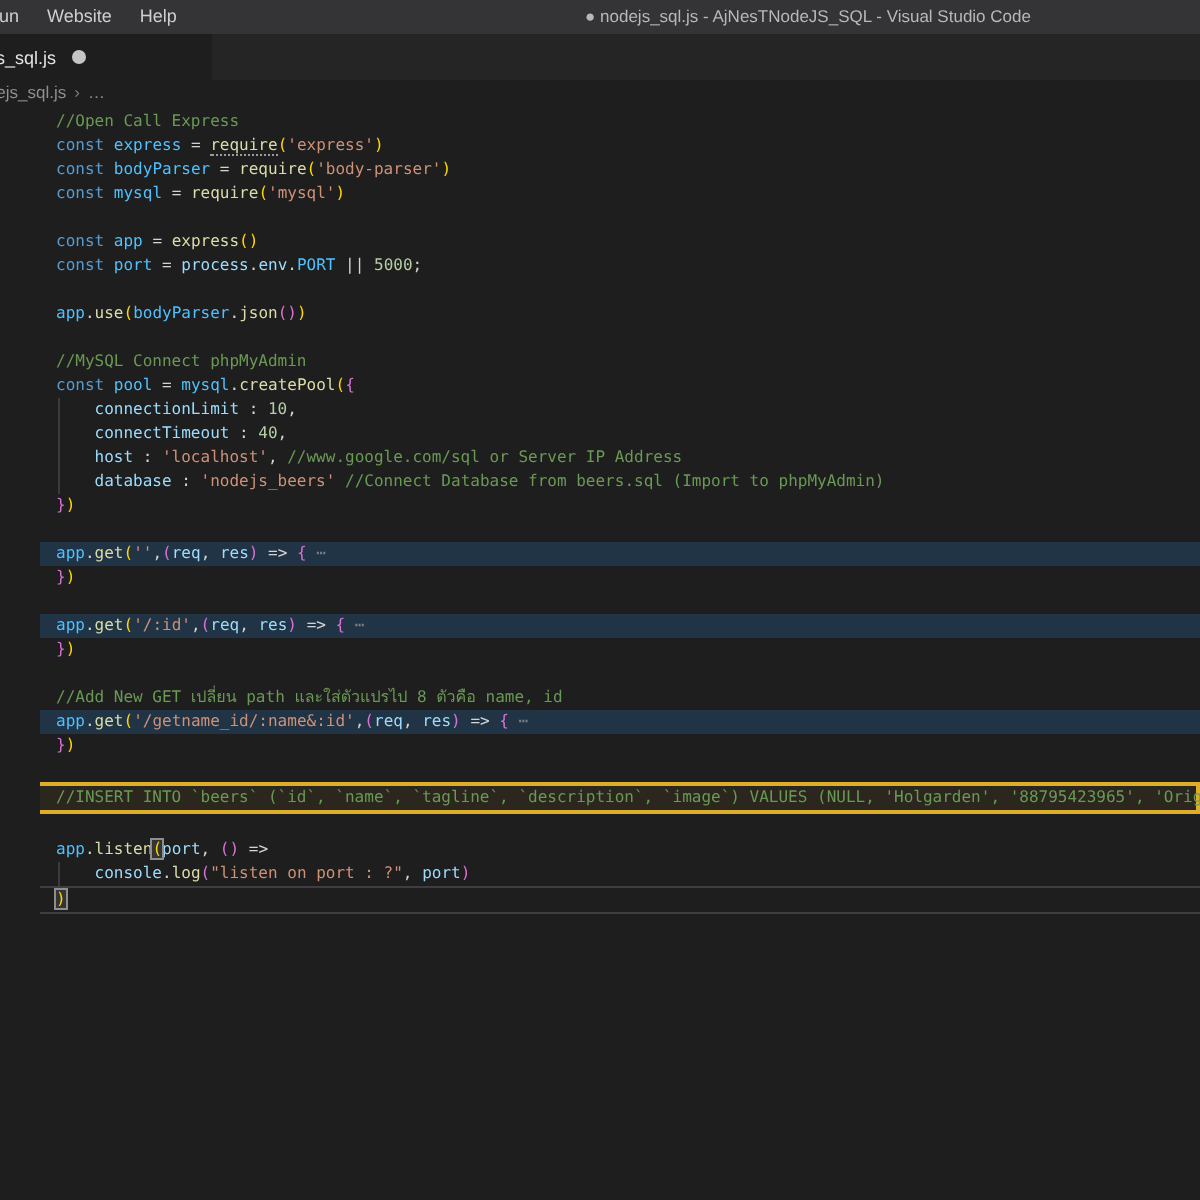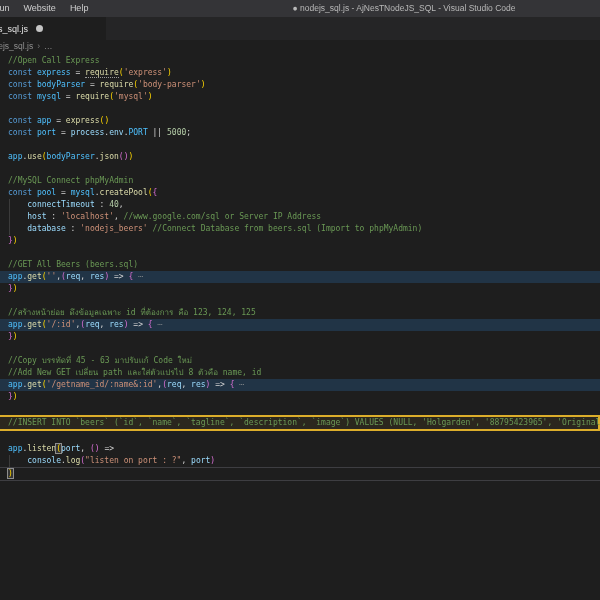--- a/index.html
+++ b/index.html
@@ -36,20 +36,21 @@
   .breadcrumbs{
     height:13px;background:#1e1e1e;color:#8f8f8f;font-size:8.5px;
     line-height:13px;white-space:nowrap;overflow:hidden;display:flex;
   }
   .crumb-inner{margin-left:-16px;display:inline-flex;gap:4px;}
   .crumb-sep{color:#7a7a7a;}
   
   .code{
     padding-top:2px;font-family:"DejaVu Sans Mono",monospace;font-size:8px;
     color:#d4d4d4;
+    padding-left:20px;
   }
   .line{
     position:relative;height:12px;line-height:12px;white-space:pre;
     padding-left:8px;
   }
   .line.fold{background:var(--fold-bg,#23395380);}
   .line.box{
     border-top:2px solid var(--box-border,#dcae2b);
     border-bottom:2px solid var(--box-border,#dcae2b);
     border-right:2px solid var(--box-border,#dcae2b);
@@ -103,34 +104,32 @@
       <div class="line"><span class="tk-kw" style="color: rgb(86, 156, 214);">const</span><span class="tk-op" style="color: rgb(212, 212, 212);"> </span><span class="tk-vr" style="color: rgb(79, 193, 255);">bodyParser</span><span class="tk-op" style="color: rgb(212, 212, 212);"> = </span><span class="tk-fn" style="color: rgb(220, 220, 170);">require</span><span class="tk-b1" style="color: rgb(255, 215, 0);">(</span><span class="tk-st" style="color: rgb(206, 145, 120);">'body-parser'</span><span class="tk-b1" style="color: rgb(255, 215, 0);">)</span></div>
       <div class="line"><span class="tk-kw" style="color: rgb(86, 156, 214);">const</span><span class="tk-op" style="color: rgb(212, 212, 212);"> </span><span class="tk-vr" style="color: rgb(79, 193, 255);">mysql</span><span class="tk-op" style="color: rgb(212, 212, 212);"> = </span><span class="tk-fn" style="color: rgb(220, 220, 170);">require</span><span class="tk-b1" style="color: rgb(255, 215, 0);">(</span><span class="tk-st" style="color: rgb(206, 145, 120);">'mysql'</span><span class="tk-b1" style="color: rgb(255, 215, 0);">)</span></div>
       <div class="line"></div>
       <div class="line"><span class="tk-kw" style="color: rgb(86, 156, 214);">const</span><span class="tk-op" style="color: rgb(212, 212, 212);"> </span><span class="tk-vr" style="color: rgb(79, 193, 255);">app</span><span class="tk-op" style="color: rgb(212, 212, 212);"> = </span><span class="tk-fn" style="color: rgb(220, 220, 170);">express</span><span class="tk-b1" style="color: rgb(255, 215, 0);">(</span><span class="tk-b1" style="color: rgb(255, 215, 0);">)</span></div>
       <div class="line"><span class="tk-kw" style="color: rgb(86, 156, 214);">const</span><span class="tk-op" style="color: rgb(212, 212, 212);"> </span><span class="tk-vr" style="color: rgb(79, 193, 255);">port</span><span class="tk-op" style="color: rgb(212, 212, 212);"> = </span><span class="tk-pr" style="color: rgb(156, 220, 254);">process</span><span class="tk-op" style="color: rgb(212, 212, 212);">.</span><span class="tk-pr" style="color: rgb(156, 220, 254);">env</span><span class="tk-op" style="color: rgb(212, 212, 212);">.</span><span class="tk-vr" style="color: rgb(79, 193, 255);">PORT</span><span class="tk-op" style="color: rgb(212, 212, 212);"> || </span><span class="tk-nm" style="color: rgb(181, 206, 168);">5000</span><span class="tk-op" style="color: rgb(212, 212, 212);">;</span></div>
       <div class="line"></div>
       <div class="line"><span class="tk-vr" style="color: rgb(79, 193, 255);">app</span><span class="tk-op" style="color: rgb(212, 212, 212);">.</span><span class="tk-fn" style="color: rgb(220, 220, 170);">use</span><span class="tk-b1" style="color: rgb(255, 215, 0);">(</span><span class="tk-vr" style="color: rgb(79, 193, 255);">bodyParser</span><span class="tk-op" style="color: rgb(212, 212, 212);">.</span><span class="tk-fn" style="color: rgb(220, 220, 170);">json</span><span class="tk-b2" style="color: rgb(218, 112, 214);">(</span><span class="tk-b2" style="color: rgb(218, 112, 214);">)</span><span class="tk-b1" style="color: rgb(255, 215, 0);">)</span></div>
       <div class="line"></div>
       <div class="line"><span class="tk-cm" style="color: rgb(106, 153, 85);">//MySQL Connect phpMyAdmin</span></div>
       <div class="line"><span class="tk-kw" style="color: rgb(86, 156, 214);">const</span><span class="tk-op" style="color: rgb(212, 212, 212);"> </span><span class="tk-vr" style="color: rgb(79, 193, 255);">pool</span><span class="tk-op" style="color: rgb(212, 212, 212);"> = </span><span class="tk-vr" style="color: rgb(79, 193, 255);">mysql</span><span class="tk-op" style="color: rgb(212, 212, 212);">.</span><span class="tk-fn" style="color: rgb(220, 220, 170);">createPool</span><span class="tk-b1" style="color: rgb(255, 215, 0);">(</span><span class="tk-b2" style="color: rgb(218, 112, 214);">{</span></div>
+      <div class="line guide"><span class="tk-pr" style="color: rgb(156, 220, 254);">    connectionLimit</span><span class="tk-op" style="color: rgb(212, 212, 212);"> : </span><span class="tk-nm" style="color: rgb(181, 206, 168);">10</span><span class="tk-op" style="color: rgb(212, 212, 212);">,</span></div>
       <div class="line guide"><span class="tk-pr" style="color: rgb(156, 220, 254);">    connectTimeout</span><span class="tk-op" style="color: rgb(212, 212, 212);"> : </span><span class="tk-nm" style="color: rgb(181, 206, 168);">40</span><span class="tk-op" style="color: rgb(212, 212, 212);">,</span></div>
       <div class="line guide"><span class="tk-pr" style="color: rgb(156, 220, 254);">    host</span><span class="tk-op" style="color: rgb(212, 212, 212);"> : </span><span class="tk-st" style="color: rgb(206, 145, 120);">'localhost'</span><span class="tk-op" style="color: rgb(212, 212, 212);">, </span><span class="tk-cm" style="color: rgb(106, 153, 85);">//www.google.com/sql or Server IP Address</span></div>
       <div class="line guide"><span class="tk-pr" style="color: rgb(156, 220, 254);">    database</span><span class="tk-op" style="color: rgb(212, 212, 212);"> : </span><span class="tk-st" style="color: rgb(206, 145, 120);">'nodejs_beers'</span><span class="tk-op" style="color: rgb(212, 212, 212);"> </span><span class="tk-cm" style="color: rgb(106, 153, 85);">//Connect Database from beers.sql (Import to phpMyAdmin)</span></div>
       <div class="line"><span class="tk-b2" style="color: rgb(218, 112, 214);">}</span><span class="tk-b1" style="color: rgb(255, 215, 0);">)</span></div>
       <div class="line"></div>
-      <div class="line"><span class="tk-cm" style="color: rgb(106, 153, 85);">//GET All Beers (beers.sql)</span></div>
       <div class="line fold"><span class="tk-vr" style="color: rgb(79, 193, 255);">app</span><span class="tk-op" style="color: rgb(212, 212, 212);">.</span><span class="tk-fn" style="color: rgb(220, 220, 170);">get</span><span class="tk-b1" style="color: rgb(255, 215, 0);">(</span><span class="tk-st" style="color: rgb(206, 145, 120);">''</span><span class="tk-op" style="color: rgb(212, 212, 212);">,</span><span class="tk-b2" style="color: rgb(218, 112, 214);">(</span><span class="tk-pr" style="color: rgb(156, 220, 254);">req</span><span class="tk-op" style="color: rgb(212, 212, 212);">, </span><span class="tk-pr" style="color: rgb(156, 220, 254);">res</span><span class="tk-b2" style="color: rgb(218, 112, 214);">)</span><span class="tk-op" style="color: rgb(212, 212, 212);"> =&gt; </span><span class="tk-b2" style="color: rgb(218, 112, 214);">{</span><span class="tk-fl" style="color: rgb(153, 153, 153);"> ⋯</span></div>
       <div class="line"><span class="tk-b2" style="color: rgb(218, 112, 214);">}</span><span class="tk-b1" style="color: rgb(255, 215, 0);">)</span></div>
       <div class="line"></div>
-      <div class="line"><span class="tk-cm" style="color: rgb(106, 153, 85);">//สร้างหน้าย่อย ดึงข้อมูลเฉพาะ id ที่ต้องการ คือ 123, 124, 125</span></div>
       <div class="line fold"><span class="tk-vr" style="color: rgb(79, 193, 255);">app</span><span class="tk-op" style="color: rgb(212, 212, 212);">.</span><span class="tk-fn" style="color: rgb(220, 220, 170);">get</span><span class="tk-b1" style="color: rgb(255, 215, 0);">(</span><span class="tk-st" style="color: rgb(206, 145, 120);">'/:id'</span><span class="tk-op" style="color: rgb(212, 212, 212);">,</span><span class="tk-b2" style="color: rgb(218, 112, 214);">(</span><span class="tk-pr" style="color: rgb(156, 220, 254);">req</span><span class="tk-op" style="color: rgb(212, 212, 212);">, </span><span class="tk-pr" style="color: rgb(156, 220, 254);">res</span><span class="tk-b2" style="color: rgb(218, 112, 214);">)</span><span class="tk-op" style="color: rgb(212, 212, 212);"> =&gt; </span><span class="tk-b2" style="color: rgb(218, 112, 214);">{</span><span class="tk-fl" style="color: rgb(153, 153, 153);"> ⋯</span></div>
       <div class="line"><span class="tk-b2" style="color: rgb(218, 112, 214);">}</span><span class="tk-b1" style="color: rgb(255, 215, 0);">)</span></div>
       <div class="line"></div>
-      <div class="line"><span class="tk-cm" style="color: rgb(106, 153, 85);">//Copy บรรทัดที่ 45 - 63 มาปรับแก้ Code ใหม่</span></div>
       <div class="line"><span class="tk-cm" style="color: rgb(106, 153, 85);">//Add New GET เปลี่ยน path และใส่ตัวแปรไป 8 ตัวคือ name, id</span></div>
       <div class="line fold"><span class="tk-vr" style="color: rgb(79, 193, 255);">app</span><span class="tk-op" style="color: rgb(212, 212, 212);">.</span><span class="tk-fn" style="color: rgb(220, 220, 170);">get</span><span class="tk-b1" style="color: rgb(255, 215, 0);">(</span><span class="tk-st" style="color: rgb(206, 145, 120);">'/getname_id/:name&amp;:id'</span><span class="tk-op" style="color: rgb(212, 212, 212);">,</span><span class="tk-b2" style="color: rgb(218, 112, 214);">(</span><span class="tk-pr" style="color: rgb(156, 220, 254);">req</span><span class="tk-op" style="color: rgb(212, 212, 212);">, </span><span class="tk-pr" style="color: rgb(156, 220, 254);">res</span><span class="tk-b2" style="color: rgb(218, 112, 214);">)</span><span class="tk-op" style="color: rgb(212, 212, 212);"> =&gt; </span><span class="tk-b2" style="color: rgb(218, 112, 214);">{</span><span class="tk-fl" style="color: rgb(153, 153, 153);"> ⋯</span></div>
       <div class="line"><span class="tk-b2" style="color: rgb(218, 112, 214);">}</span><span class="tk-b1" style="color: rgb(255, 215, 0);">)</span></div>
       <div class="line"></div>
       <div class="line box"><span class="tk-cm" style="color: rgb(106, 153, 85);">//INSERT INTO `beers` (`id`, `name`, `tagline`, `description`, `image`) VALUES (NULL, 'Holgarden', '88795423965', 'Original H</span></div>
       <div class="line"></div>
       <div class="line"><span class="tk-vr" style="color: rgb(79, 193, 255);">app</span><span class="tk-op" style="color: rgb(212, 212, 212);">.</span><span class="tk-fn" style="color: rgb(220, 220, 170);">listen</span><span class="tk-bm" style="color: rgb(255, 215, 0);">(</span><span class="tk-pr" style="color: rgb(156, 220, 254);">port</span><span class="tk-op" style="color: rgb(212, 212, 212);">, </span><span class="tk-b2" style="color: rgb(218, 112, 214);">(</span><span class="tk-b2" style="color: rgb(218, 112, 214);">)</span><span class="tk-op" style="color: rgb(212, 212, 212);"> =&gt; </span></div>
       <div class="line guide"><span class="tk-pr" style="color: rgb(156, 220, 254);">    console</span><span class="tk-op" style="color: rgb(212, 212, 212);">.</span><span class="tk-fn" style="color: rgb(220, 220, 170);">log</span><span class="tk-b2" style="color: rgb(218, 112, 214);">(</span><span class="tk-st" style="color: rgb(206, 145, 120);">"listen on port : ?"</span><span class="tk-op" style="color: rgb(212, 212, 212);">, </span><span class="tk-pr" style="color: rgb(156, 220, 254);">port</span><span class="tk-b2" style="color: rgb(218, 112, 214);">)</span></div>
       <div class="line cur"><span class="tk-bm" style="color: rgb(255, 215, 0);">)</span></div>
     </div>

